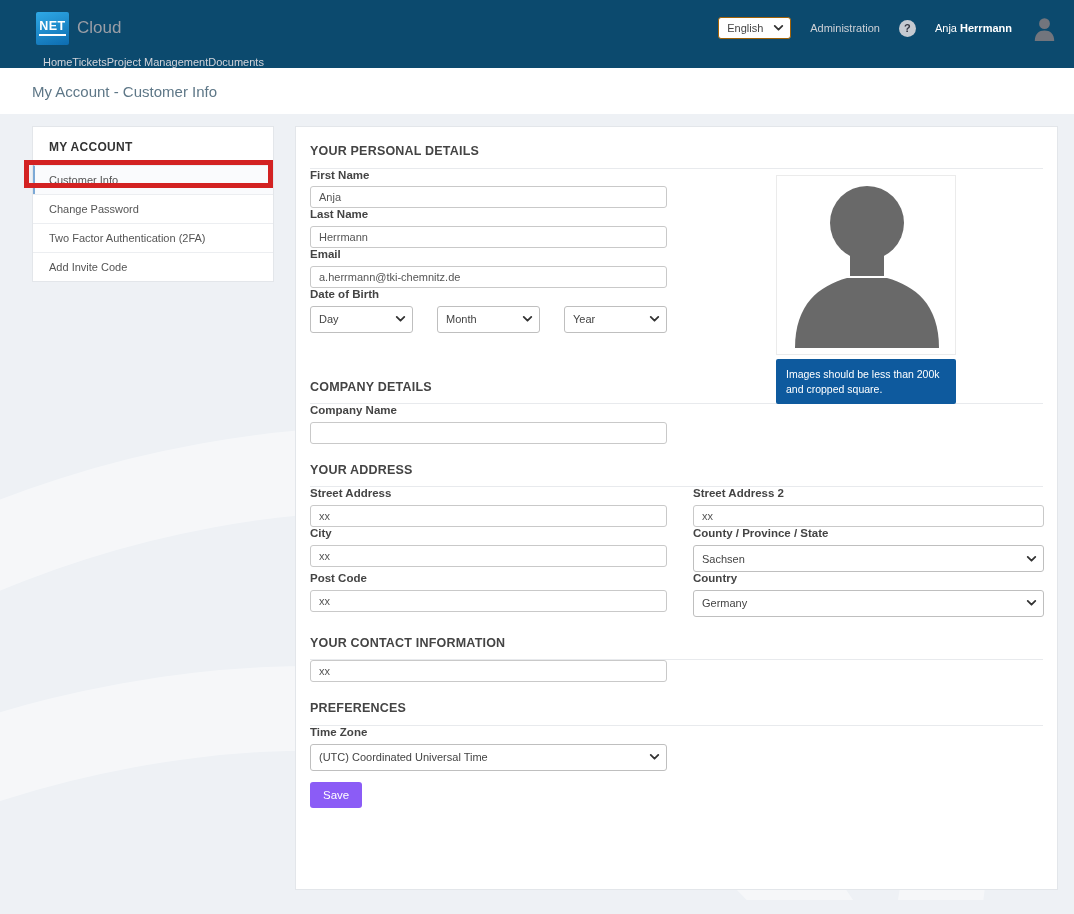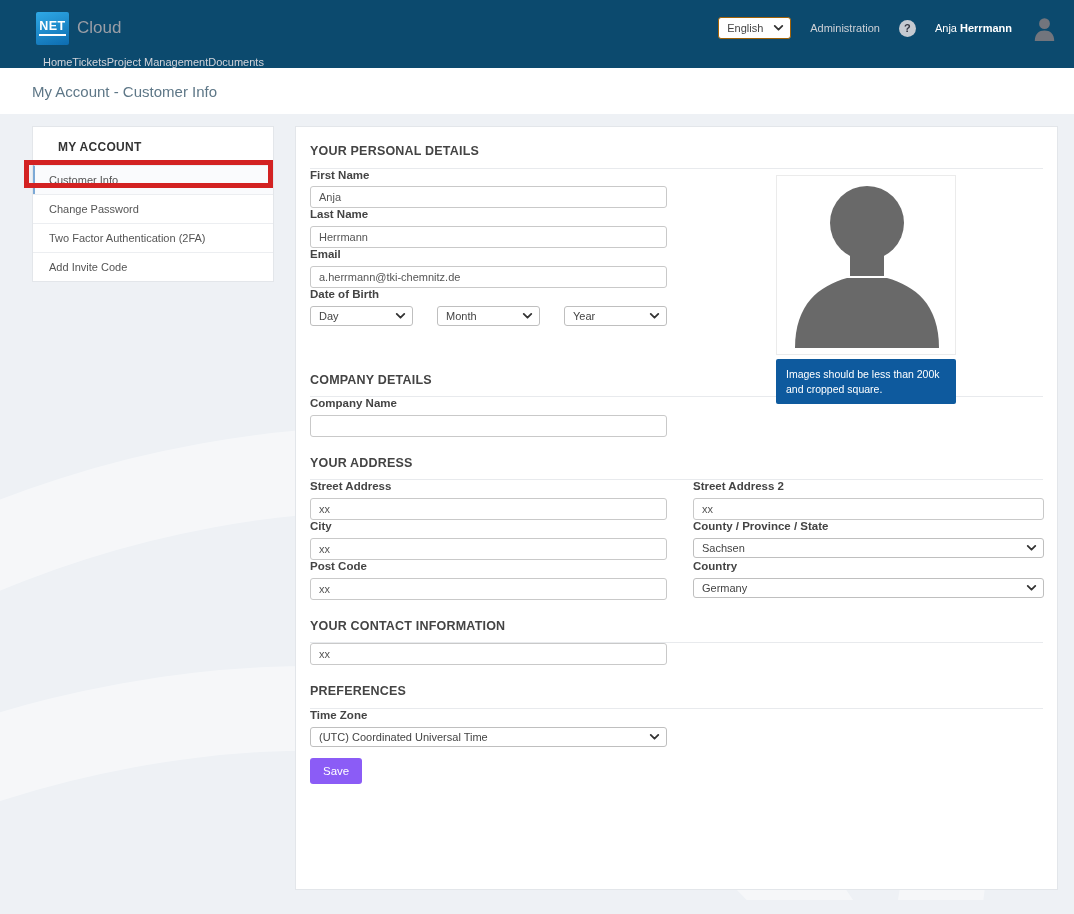--- a/index.html
+++ b/index.html
@@ -21,21 +21,21 @@
   }
   .logo-net { color:#fff; font-weight:bold; font-size:12.5px; letter-spacing:.5px;
     border-bottom:2px solid #fff; padding-bottom:1px; line-height:1; }
   .logo-cloud { color:#9b9ea6; font-size:17px; margin-left:8px; font-weight:400; }
   .topbar-right { margin-left:auto; display:flex; align-items:center; gap:19px; }
   .selwrap { position:relative; display:inline-block; }
   .selwrap select {
     appearance:none; -webkit-appearance:none; -moz-appearance:none;
     width:100%; background:#fff; border:1px solid #bfbfbf; border-radius:3px;
     font-family:"Liberation Sans", sans-serif; font-size:11px; color:#444;
-    height:20px; padding:0 24px 0 8px; outline:none;
+    height:27px; padding:0 24px 0 8px; outline:none;
   }
   .lang-wrap { width:73px; }
   .lang-wrap select { height:22px; border-radius:3px; border:1px solid #a16207; font-weight:400; }
   .chev { position:absolute; right:7px; top:50%; transform:translateY(-50%); pointer-events:none; line-height:0; }
   .admin-link { color:#ced1d7; font-size:11px; text-decoration:none; cursor:pointer; }
   .help-circle {
     width:17px; height:17px; border-radius:50%; background:#c6cad1; color:#343641;
     font-size:11px; font-weight:bold; display:flex; align-items:center; justify-content:center; cursor:pointer;
   }
   .user-name { color:#fff; font-size:11px; cursor:pointer; white-space:nowrap; }
@@ -47,21 +47,21 @@
   .title-band { height:46px; background:#fff; display:flex; align-items:center; padding-left:32px; position:relative; z-index:3; }
   .title-band h1 { margin:0; font-size:15px; font-weight:400; color:#5e7787; }
   
   .content { position:relative; height:786px; overflow:hidden; }
   .bg-arc { position:absolute; border-radius:50%; border:85px solid rgba(255,255,255,0.45); z-index:0; }
   .arc1 { width:1500px; height:1000px; left:-500px; top:330px; transform:rotate(-14deg); }
   .arc2 { width:1500px; height:1000px; left:-580px; top:570px; transform:rotate(-14deg); }
   .card { background:#fff; border:1px solid #e3e6ea; position:absolute; z-index:1; }
   
   .sidebar-card { left:32px; top:12px; width:242px; }
-  .sidebar-title { padding:13px 25px 11px; font-size:12px; font-weight:bold; color:#333; letter-spacing:.3px; }
+  .sidebar-title { padding:13px 16px 11px; font-size:12px; font-weight:bold; color:#333; letter-spacing:.3px; }
   .sidebar-item { padding:8px 16px; font-size:11px; color:#555; border-top:1px solid #eceef1; cursor:pointer; }
   .sidebar-item.active { border-left:2px solid #7ca9d6; padding-left:14px; background:#fafbfd; }
   .annotation-red {
     position:absolute; left:24px; top:46px; width:249px; height:28px;
     border:5px solid #d32222; z-index:5; pointer-events:none;
   }
   
   .main-card { left:295px; top:12px; width:763px; min-height:764px; padding:18px 14px 8px; }
   .section { position:relative; }
   .section + .section { margin-top:20px; }

